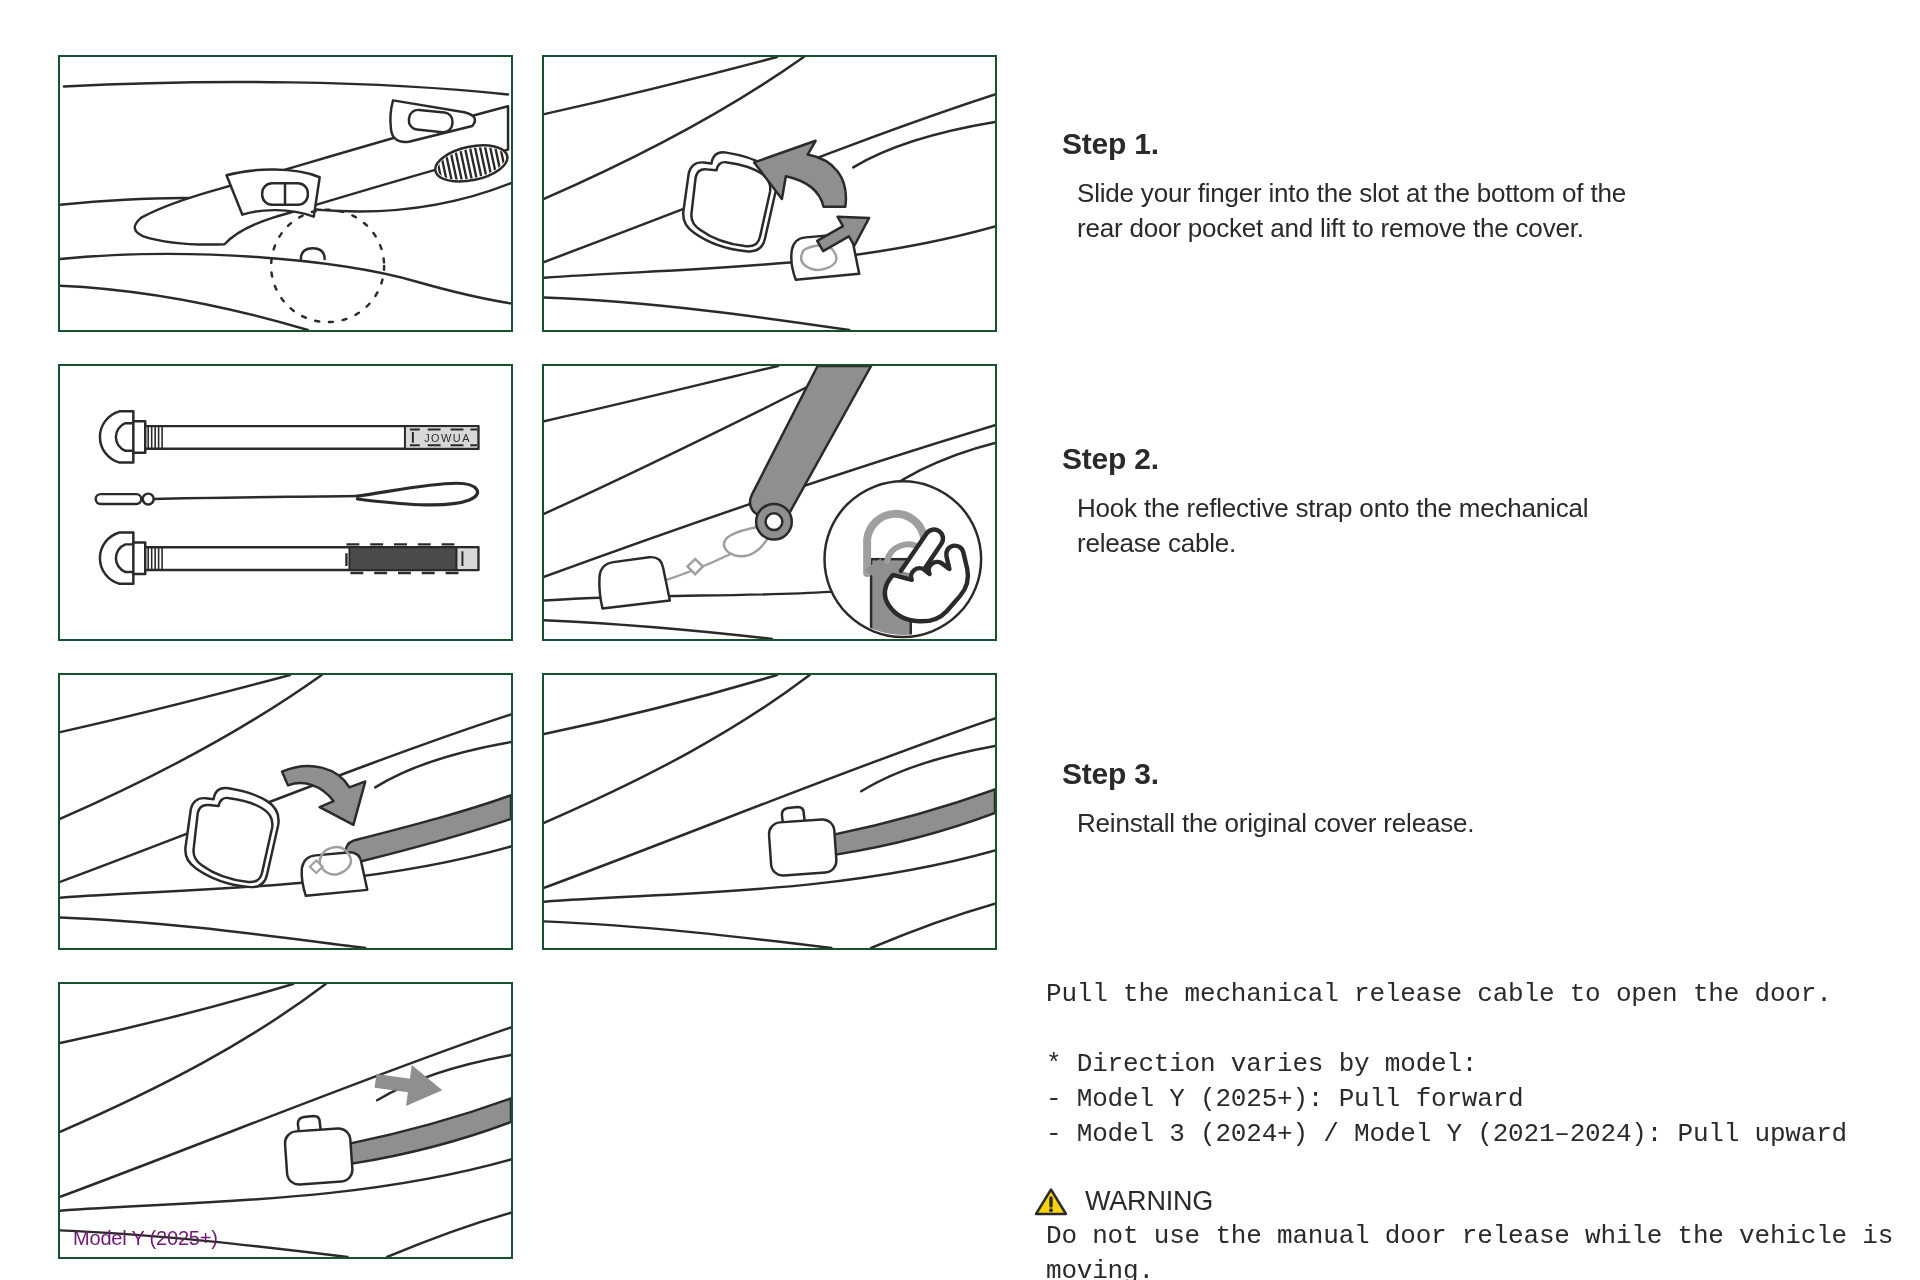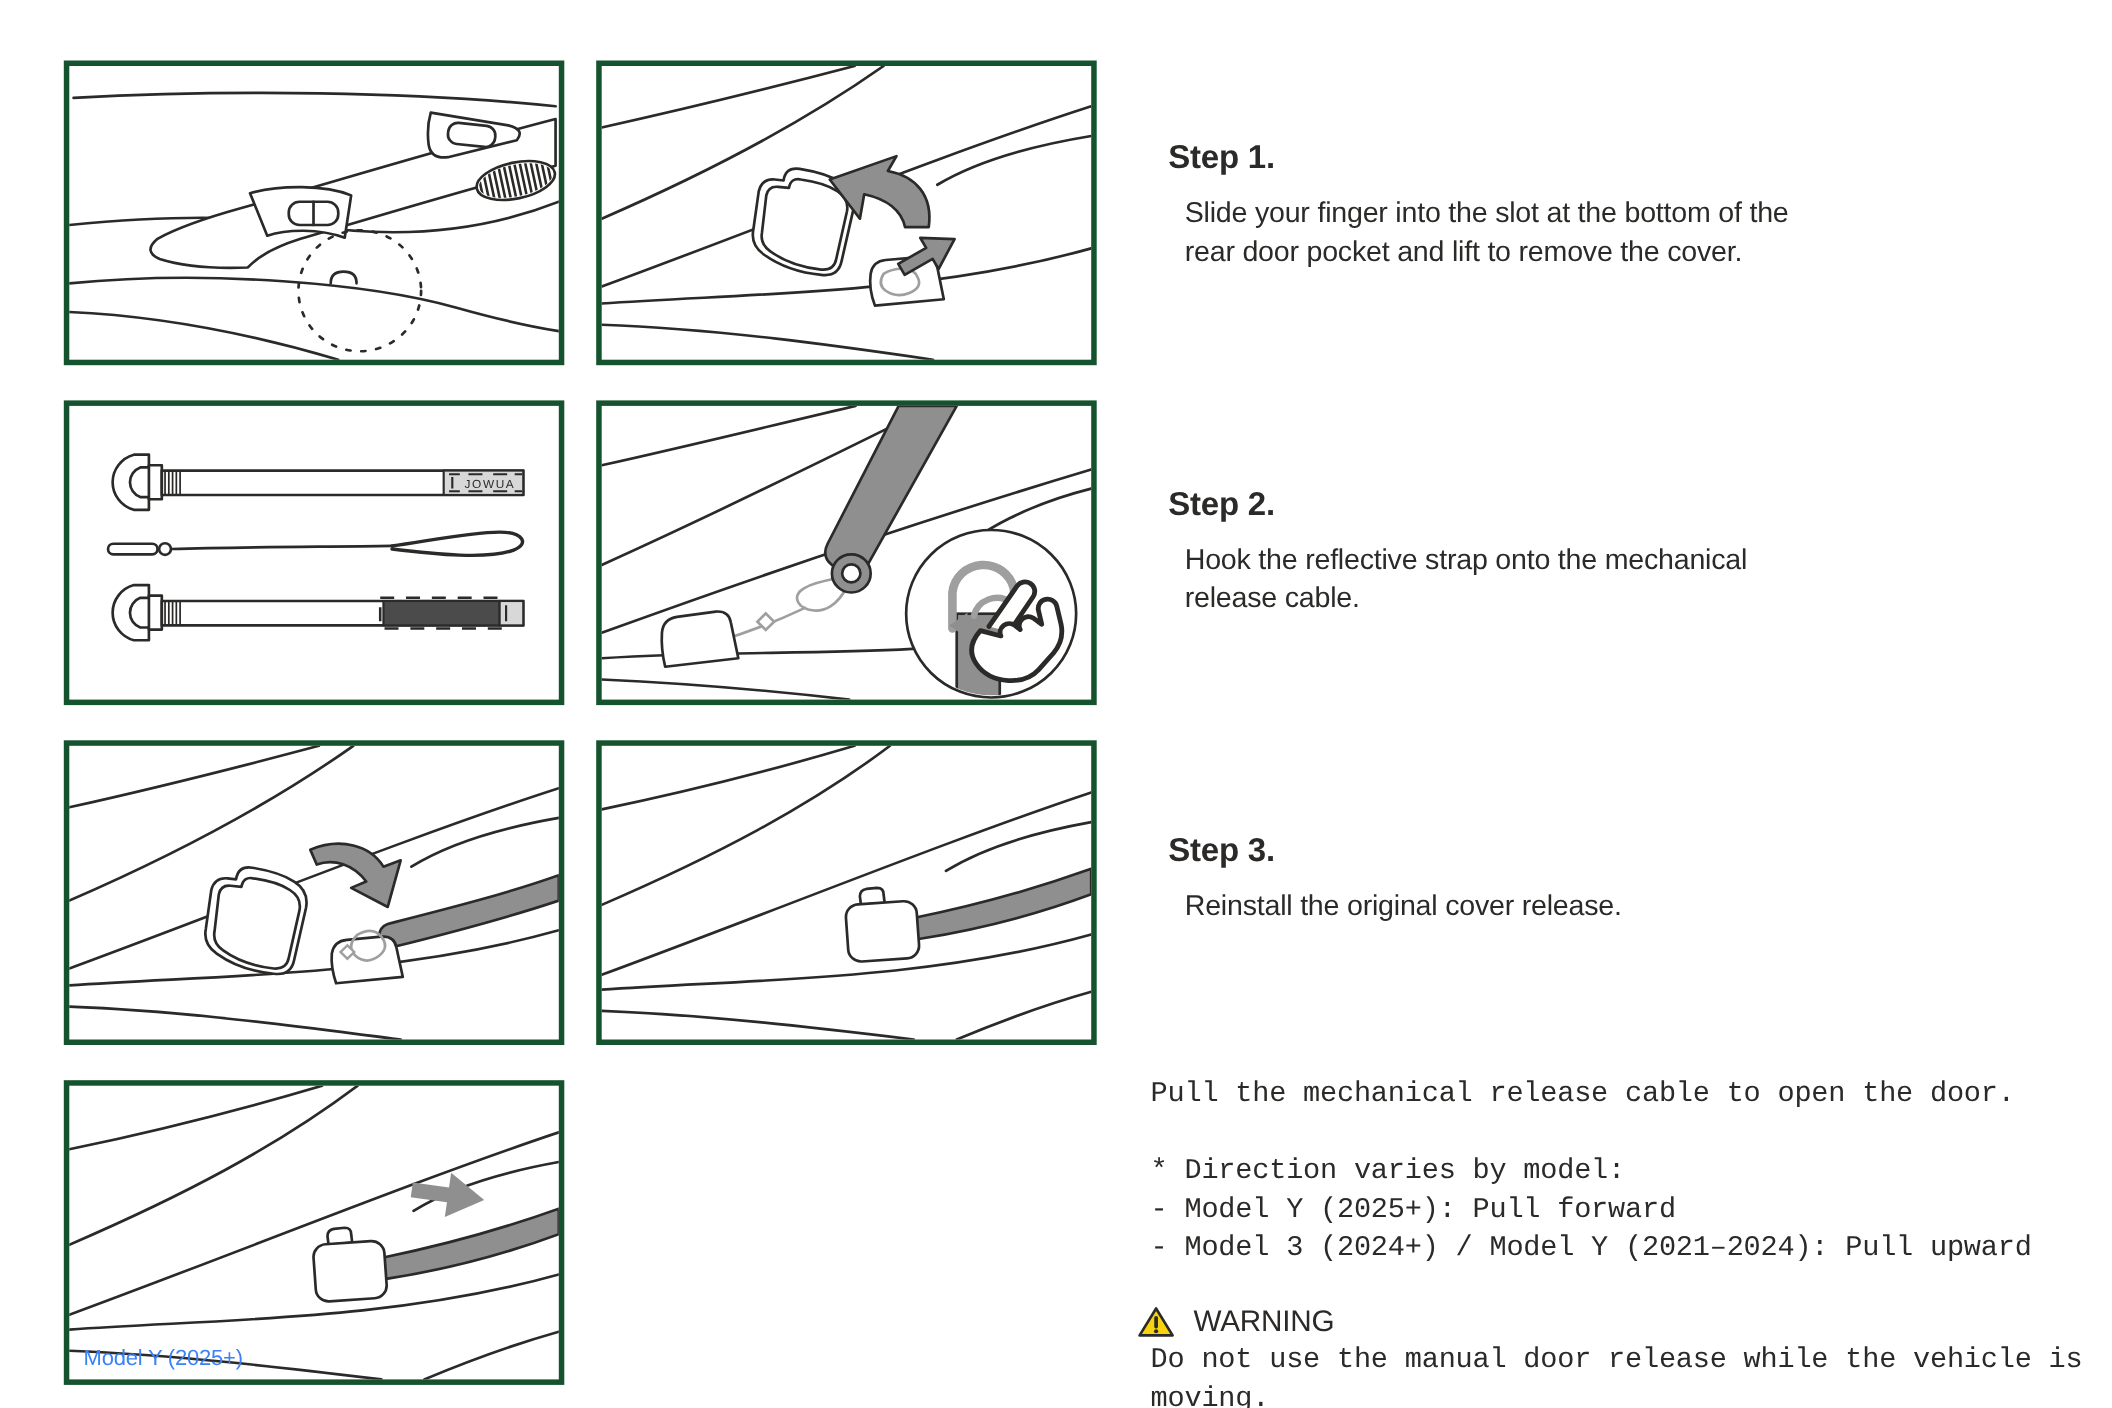--- a/index.html
+++ b/index.html
@@ -1,22 +1,22 @@
 <!DOCTYPE html>
 <html><head>
 <meta charset="utf-8">
 <style>
   html,body{margin:0;padding:0;background:#fff;}
   .page{position:relative;width:1920px;height:1280px;background:#fff;overflow:hidden;
         font-family:"Liberation Sans","DejaVu Sans",sans-serif;color:#2b2a29;}
   .panel{position:absolute;width:455px;height:277px;background:#fff;
-         border:5px solid #14532d;box-sizing:border-box;}
+         border:2px solid #14532d;box-sizing:border-box;}
   .panel svg{position:absolute;left:0;top:0;width:100%;height:100%;}
   .caption{position:absolute;left:13px;bottom:7px;font-size:20px;letter-spacing:-0.2px;
-           color:#3b82f6;white-space:nowrap;}
+           color:#701a75;white-space:nowrap;}
   .ln{fill:none;stroke:#2b2a29;stroke-width:2.5;stroke-linecap:round;stroke-linejoin:round;}
   .wh{fill:#fff;}
   .step{position:absolute;left:1062px;width:840px;font-size:26px;line-height:35px;letter-spacing:-0.2px;}
   .step h3{margin:0;font-size:30px;line-height:35px;font-weight:bold;}
   .step p{margin:15px;white-space:pre-line;}
   .final-block{position:absolute;left:1046px;top:977px;width:860px;
                font-size:26px;line-height:35px;letter-spacing:-0.2px;}
   .final-block p{margin:0 0 35px 0;white-space:pre-line;font-family:Liberation Mono, monospace;}
   .final-block .note{margin:0;}
   .warning{margin-top:32px;}

